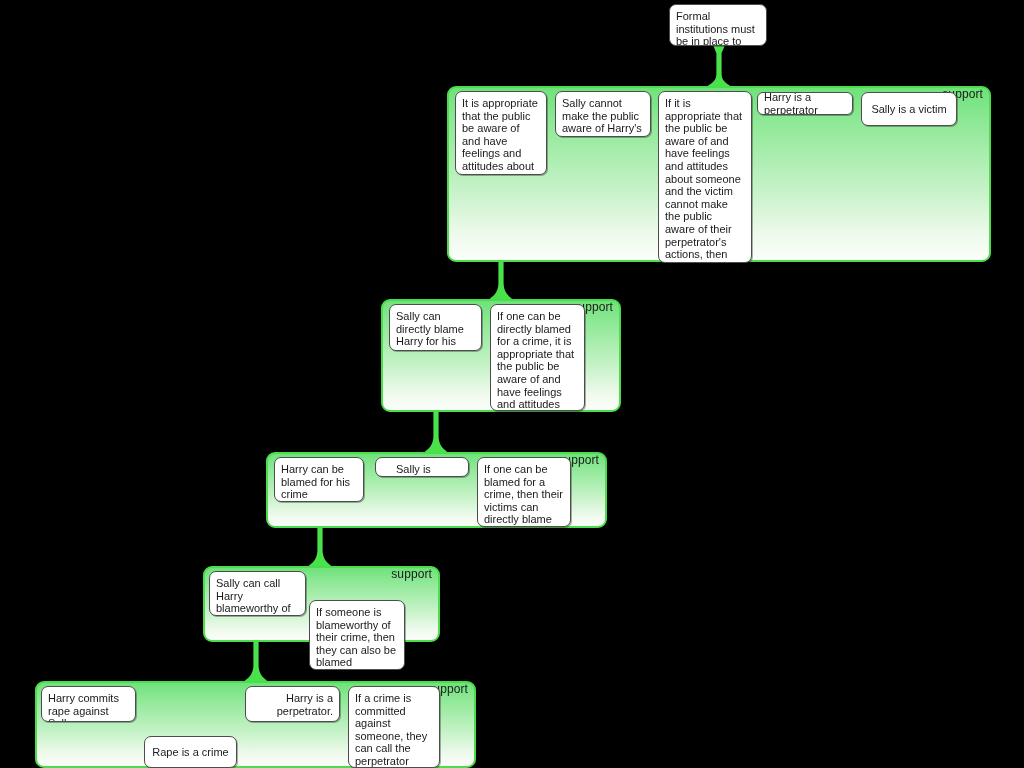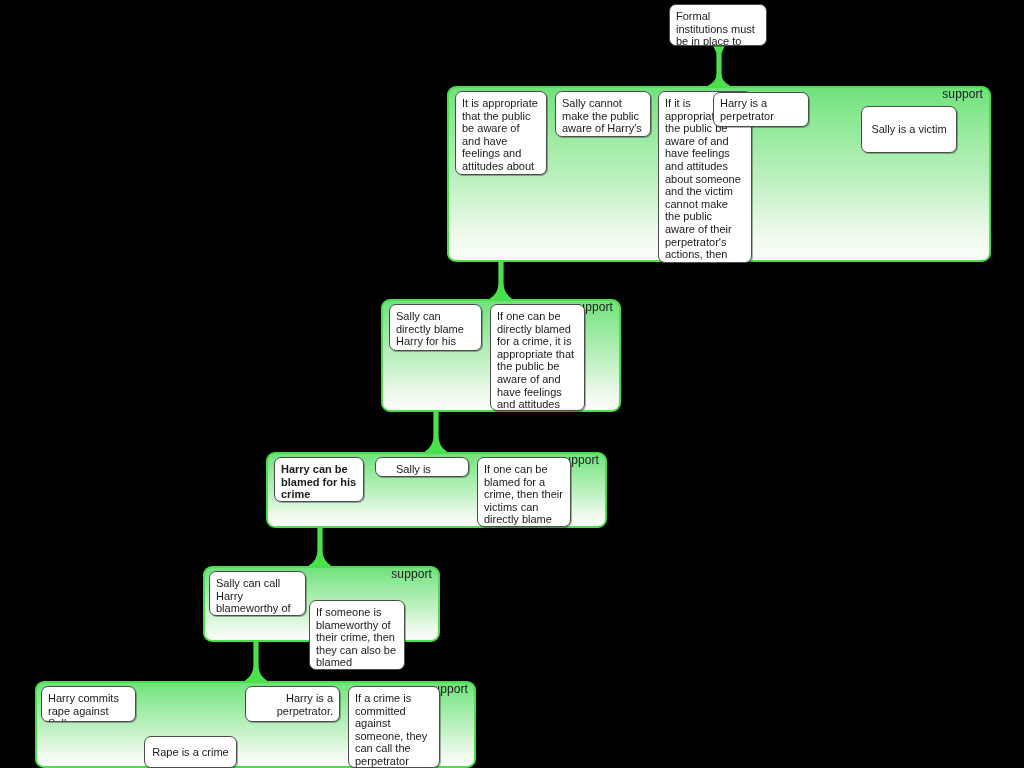--- a/index.html
+++ b/index.html
@@ -94,35 +94,35 @@
     <span>Formal institutions must be in place to censure Harry.</span>
   </div>
 
   <div id="groups-layer">
       <div class="group" id="group-1" style="left: 447px; top: 86px; width: 544px; height: 176px;">
         <div class="group-label">support</div>
       </div>
       <div class="claim" id="g1-c1" style="left: 455px; top: 91px; width: 92px; height: 84px;"><span>It is appropriate that the public be aware of and have feelings and attitudes about Harry.</span></div>
       <div class="claim" id="g1-c2" style="left: 555px; top: 91px; width: 96px; height: 46px;"><span>Sally cannot make the public aware of Harry's actions</span></div>
       <div class="claim" id="g1-c3" style="left: 658px; top: 91px; width: 94px; height: 172px;"><span>If it is appropriate that the public be aware of and have feelings and attitudes about someone and the victim cannot make the public aware of their perpetrator's actions, then formal institutions must be in place to censure the perpetrator.</span></div>
-      <div class="claim vcenter" id="g1-c4" style="left: 713px; top: 92px; width: 96px; height: 35px;">
+      <div class="claim vcenter" id="g1-c4" style="left: 757px; top: 92px; width: 96px; height: 23px; border-radius: 6px;">
         <span>Harry is a perpetrator</span>
       </div>
-      <div class="claim center vcenter" id="g1-c5" style="left: 861px; top: 92px; width: 96px; height: 47px; margin-top: 14px;">
+      <div class="claim center vcenter" id="g1-c5" style="left: 861px; top: 92px; width: 96px; height: 34px;">
         <span>Sally is a victim</span>
       </div>
       <div class="group" id="group-2" style="left: 381px; top: 299px; width: 240px; height: 113px;">
         <div class="group-label">support</div>
       </div>
       <div class="claim" id="g2-c1" style="left: 389px; top: 304px; width: 93px; height: 47px;"><span>Sally can directly blame Harry for his crime</span></div>
       <div class="claim" id="g2-c2" style="left: 490px; top: 304px; width: 95px; height: 107px;"><span>If one can be directly blamed for a crime, it is appropriate that the public be aware of and have feelings and attitudes about them.</span></div>
       <div class="group" id="group-3" style="left: 266px; top: 452px; width: 341px; height: 76px;">
         <div class="group-label">support</div>
       </div>
-      <div class="claim" id="g3-c1" style="left: 274px; top: 457px; width: 90px; height: 45px; font-weight: bold;"><span>Harry can be blamed for his crime</span></div>
+      <div class="claim" id="g3-c1" style="left: 274px; top: 457px; width: 90px; height: 45px;"><span>Harry can be blamed for his crime</span></div>
       <div class="claim" id="g3-c2" style="left: 375px; top: 457px; width: 94px; height: 20px; padding-left: 20px;"><span>Sally is Harry's victim</span></div>
       <div class="claim" id="g3-c3" style="left: 477px; top: 457px; width: 94px; height: 70px;"><span>If one can be blamed for a crime, then their victims can directly blame them for their crime</span></div>
       <div class="group" id="group-4" style="left: 203px; top: 566px; width: 237px; height: 76px;">
         <div class="group-label">support</div>
       </div>
       <div class="claim" id="g4-c1" style="left: 209px; top: 571px; width: 97px; height: 45px;"><span>Sally can call Harry blameworthy of his crime</span></div>
       <div class="claim" id="g4-c2" style="left: 309px; top: 600px; width: 96px; height: 70px;"><span>If someone is blameworthy of their crime, then they can also be blamed</span></div>
       <div class="group" id="group-5" style="left: 35px; top: 681px; width: 441px; height: 87px;">
         <div class="group-label">support</div>
       </div>

